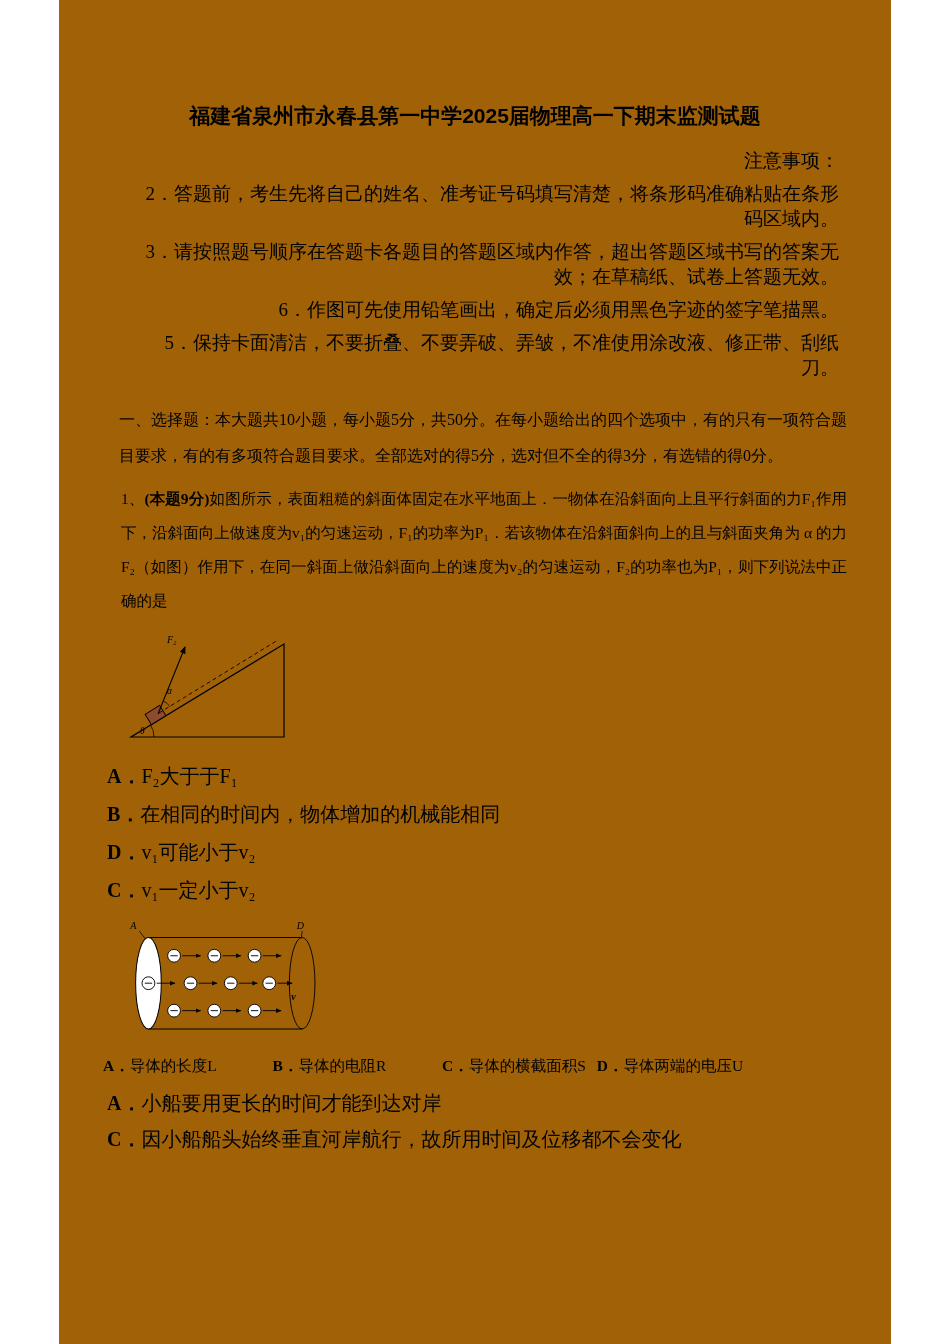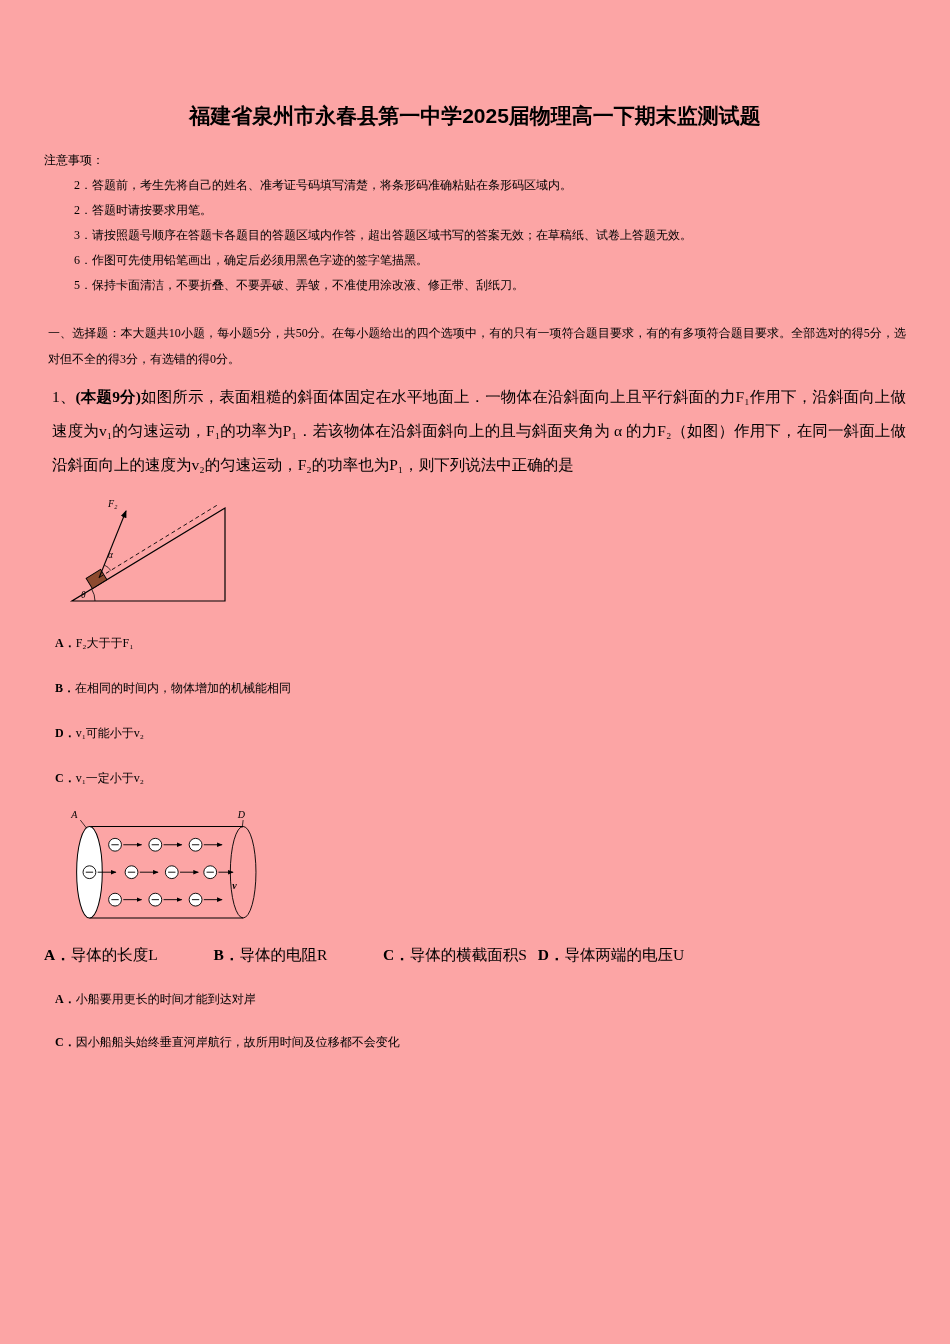--- a/index.html
+++ b/index.html
@@ -1,63 +1,64 @@
 <!DOCTYPE html>
 <html><head>
 <meta charset="utf-8">
 <style>
   html, body {
     margin: 0;
     padding: 0;
     background: #ffffff;
   }
   .page {
-    width: 950px;
+    width: 832px;
     height: 1344px;
     margin: 0 auto;
-    background: #fca5a5;
+    background: #a16207;
     box-sizing: border-box;
     padding: 102px 44px 30px 44px;
     font-family: "Liberation Serif", "DejaVu Serif", serif;
     color: #000;
     overflow: hidden;
   }
   .title {
     margin: 0 0 18px 0;
     text-align: center;
     font-family: "Liberation Sans", "DejaVu Sans", sans-serif;
     font-size: 21px;
     font-weight: bold;
   }
   .notice p {
-    margin: 0;
-    font-size: 12px;
+    margin: 8px;
+    font-size: 19px;
     line-height: 25px;
+    text-align: right;
   }
   .notice .notice-item {
     padding-left: 30px;
   }
   .section-heading {
-    margin: 22px 0 0 4px;
-    font-size: 12px;
-    line-height: 26px;
+    margin: 22px 0 0 16px;
+    font-size: 16px;
+    line-height: 36px;
     text-align: justify;
   }
   .stem {
-    margin: 8px 0 0 8px;
+    margin: 8px 0 0 18px;
     font-size: 15.5px;
     line-height: 34px;
     text-align: justify;
   }
   .stem-tight {
     line-height: 28px;
   }
   .opt {
-    margin: 11px;
-    font-size: 12px;
+    margin: 4px;
+    font-size: 20px;
     line-height: 34px;
   }
   .opt-tight {
     line-height: 32px;
   }
   .opt b, .stem b {
     font-weight: bold;
   }
   .figure {
     margin: 14px 0 8px 18px;
@@ -81,21 +82,20 @@
 </head>
 <body>
 
 <div class="page">
 
   <h1 class="title">福建省泉州市永春县第一中学2025届物理高一下期末监测试题</h1>
 
   <div class="notice">
     <p>注意事项：</p>
     <p class="notice-item">2．答题前，考生先将自己的姓名、准考证号码填写清楚，将条形码准确粘贴在条形码区域内。</p>
-    <p class="notice-item">2．答题时请按要求用笔。</p>
     <p class="notice-item">3．请按照题号顺序在答题卡各题目的答题区域内作答，超出答题区域书写的答案无效；在草稿纸、试卷上答题无效。</p>
     <p class="notice-item">6．作图可先使用铅笔画出，确定后必须用黑色字迹的签字笔描黑。</p>
     <p class="notice-item">5．保持卡面清洁，不要折叠、不要弄破、弄皱，不准使用涂改液、修正带、刮纸刀。</p>
   </div>
 
   <p class="section-heading">一、选择题：本大题共10小题，每小题5分，共50分。在每小题给出的四个选项中，有的只有一项符合题目要求，有的有多项符合题目要求。全部选对的得5分，选对但不全的得3分，有选错的得0分。</p>
 
   <div>
     <p class="stem"><span>1、</span><b>(本题9分)</b><span>如图所示，表面粗糙的斜面体固定在水平地面上．一物体在沿斜面向上且平行斜面的力F₁作用下，沿斜面向上做速度为v₁的匀速运动，F₁的功率为P₁．若该物体在沿斜面斜向上的且与斜面夹角为 α 的力F₂（如图）作用下，在同一斜面上做沿斜面向上的速度为v₂的匀速运动，F₂的功率也为P₁，则下列说法中正确的是</span></p>
 

